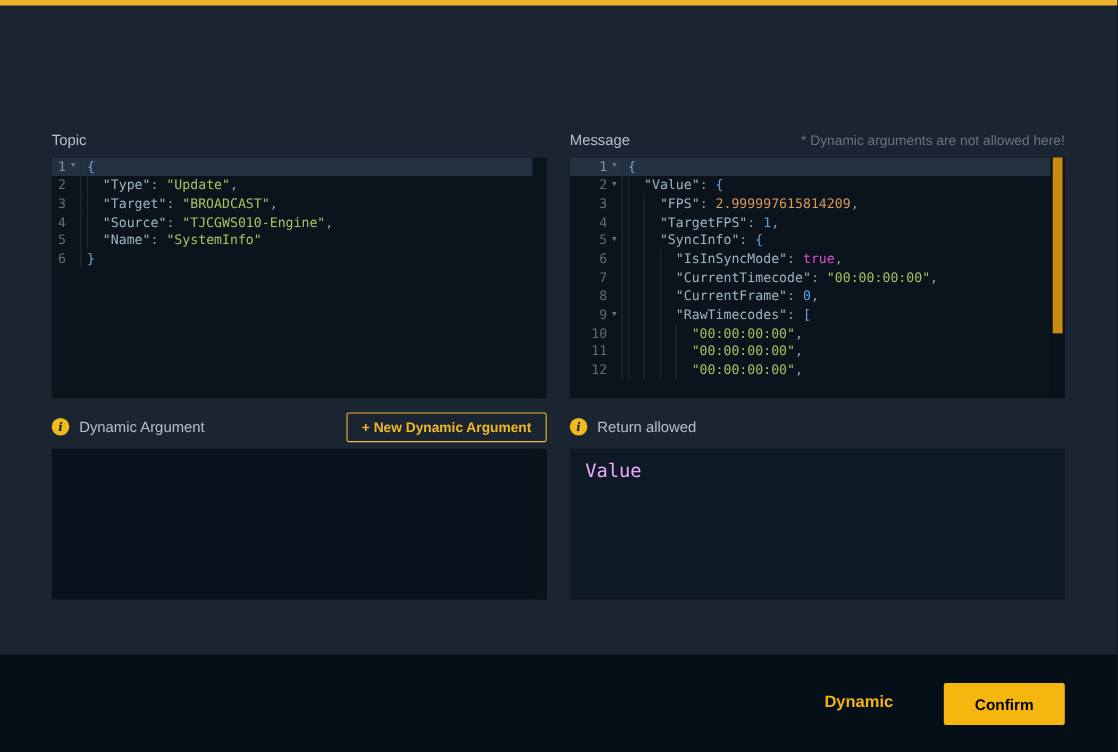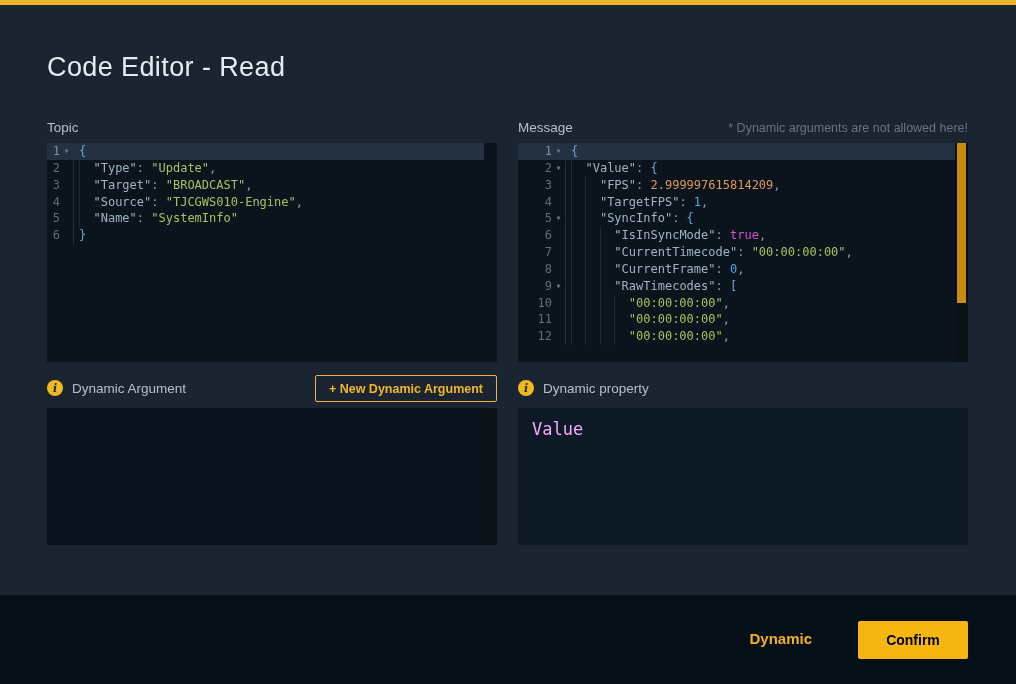--- a/index.html
+++ b/index.html
@@ -57,21 +57,20 @@
   .confirm{position:absolute;right:48px;top:621px;width:110px;height:38px;cursor:pointer;
            background:#f5b70f;color:#000000;border:none;border-radius:2px;
            font-family:"Liberation Sans",sans-serif;font-size:14px;font-weight:bold;}
 </style>
 </head>
 <body>
 
 <div class="stage">
   <div class="topbar"></div>
 
-  <div class="title">Code Editor - Read</div>
 
   <div class="lbl lbl-topic">Topic</div>
   <div class="lbl lbl-msg">Message</div>
   <div class="note">* Dynamic arguments are not allowed here!</div>
 
   <div class="editor" id="topic-editor">
     <div class="cl hl"><span class="ln" style="width: 13px;">1</span><span class="fo">▾</span><span class="codespan"><span class="tk-brace">{</span></span></div>
       <div class="cl"><span class="ln" style="width: 13px;">2</span><span class="fo"></span><span class="codespan"><i class="guide" style="left: 5px;"></i><span class="tk-plain">  </span><span class="tk-key">"Type"</span><span class="tk-pun">: </span><span class="tk-str">"Update"</span><span class="tk-pun">,</span></span></div>
       <div class="cl"><span class="ln" style="width: 13px;">3</span><span class="fo"></span><span class="codespan"><i class="guide" style="left: 5px;"></i><span class="tk-plain">  </span><span class="tk-key">"Target"</span><span class="tk-pun">: </span><span class="tk-str">"BROADCAST"</span><span class="tk-pun">,</span></span></div>
       <div class="cl"><span class="ln" style="width: 13px;">4</span><span class="fo"></span><span class="codespan"><i class="guide" style="left: 5px;"></i><span class="tk-plain">  </span><span class="tk-key">"Source"</span><span class="tk-pun">: </span><span class="tk-str">"TJCGWS010-Engine"</span><span class="tk-pun">,</span></span></div>
@@ -99,21 +98,21 @@
   </div>
 
   <div class="sechead sechead-left">
     <span class="info">i</span>
     <span class="t">Dynamic Argument</span>
     <button class="newbtn">+ New Dynamic Argument</button>
   </div>
 
   <div class="sechead sechead-right">
     <span class="info">i</span>
-    <span class="t">Dynamic property</span>
+    <span class="t">Return allowed</span>
   </div>
 
   <div class="panel panel-dyn">
     <div class="track"></div>
   </div>
 
   <div class="panel panel-ret">
     <span class="retval">Value</span>
   </div>
 

